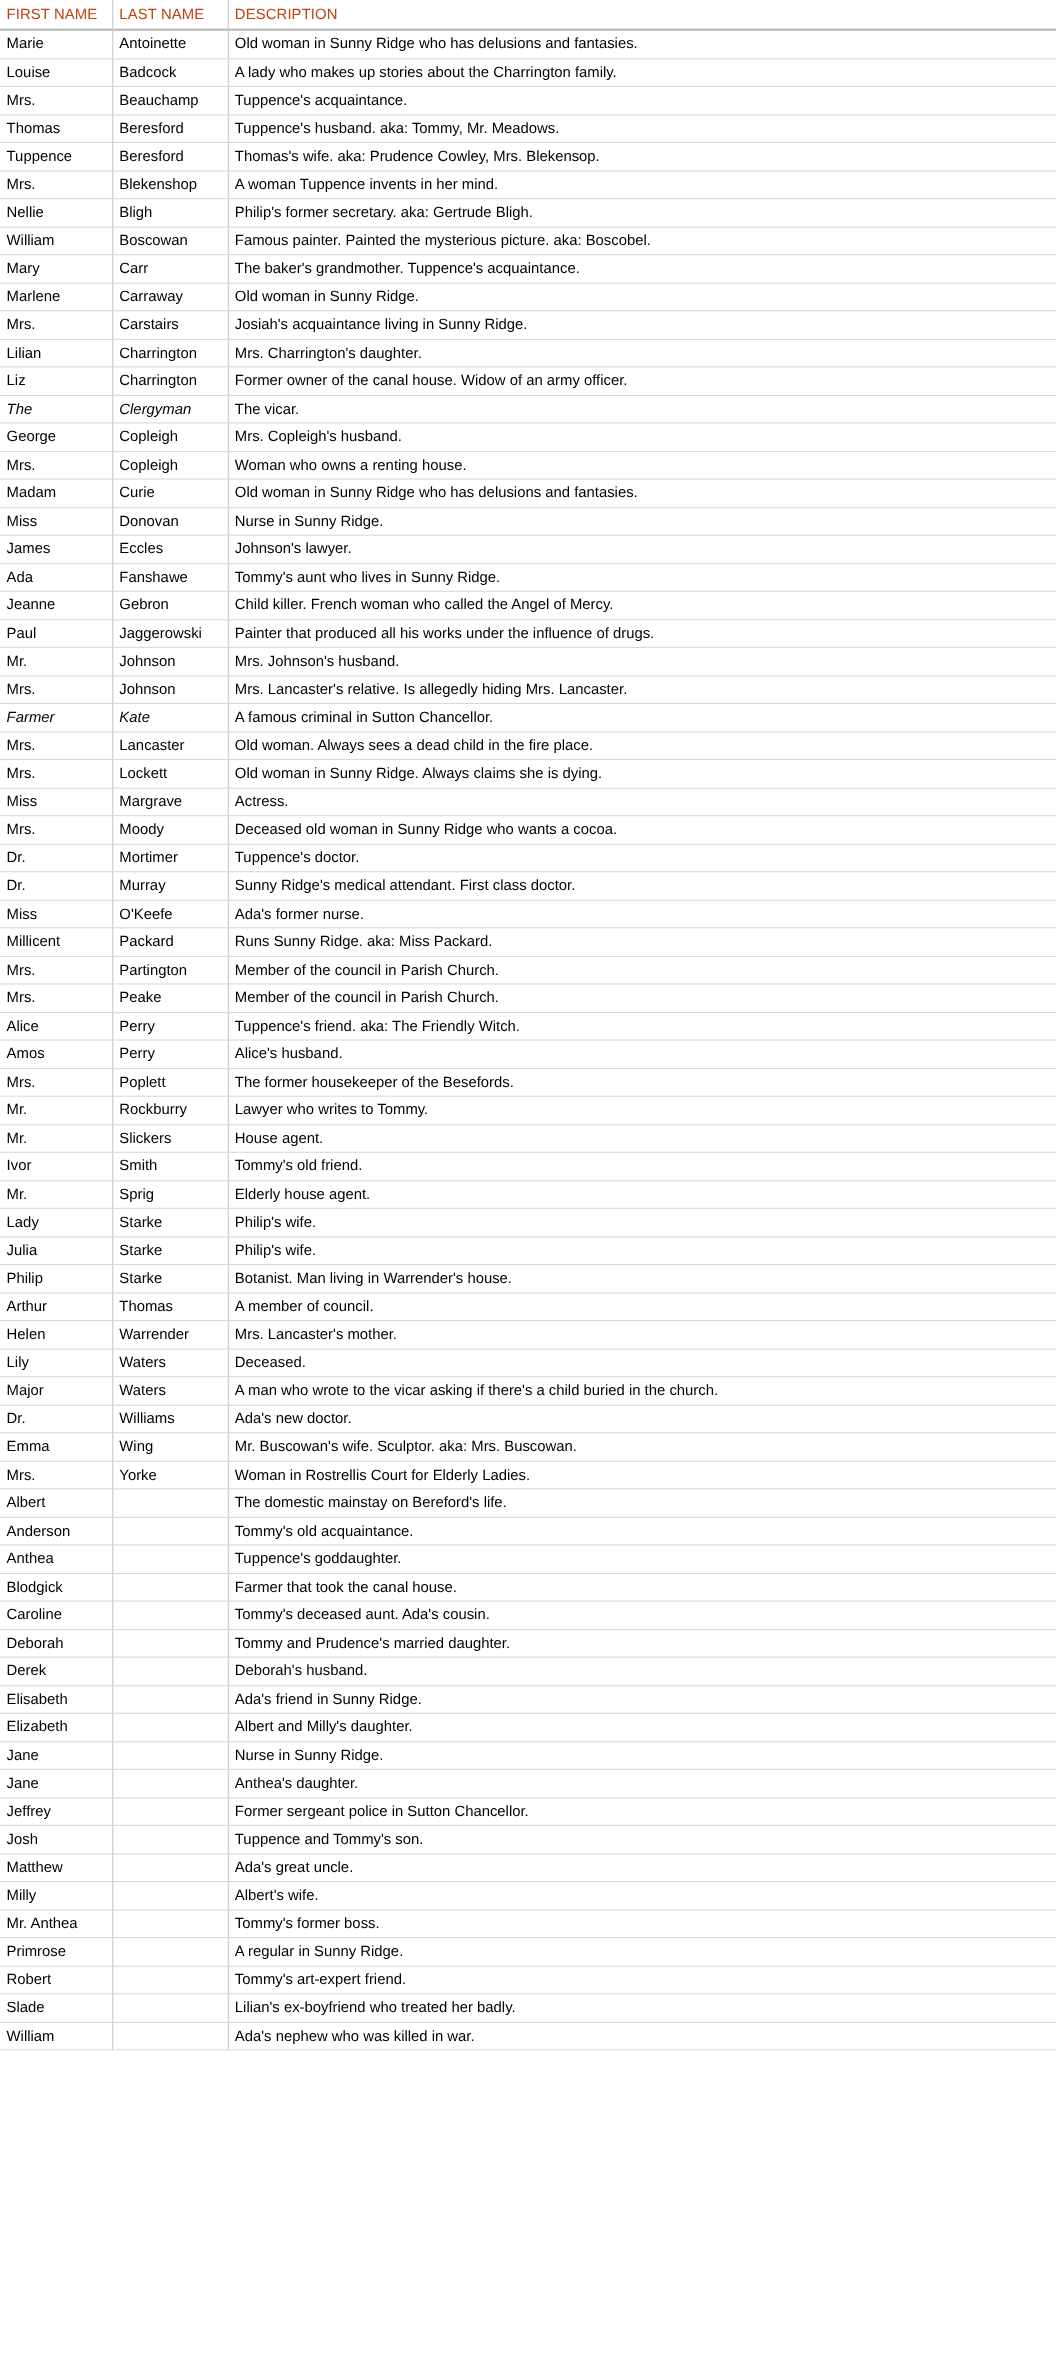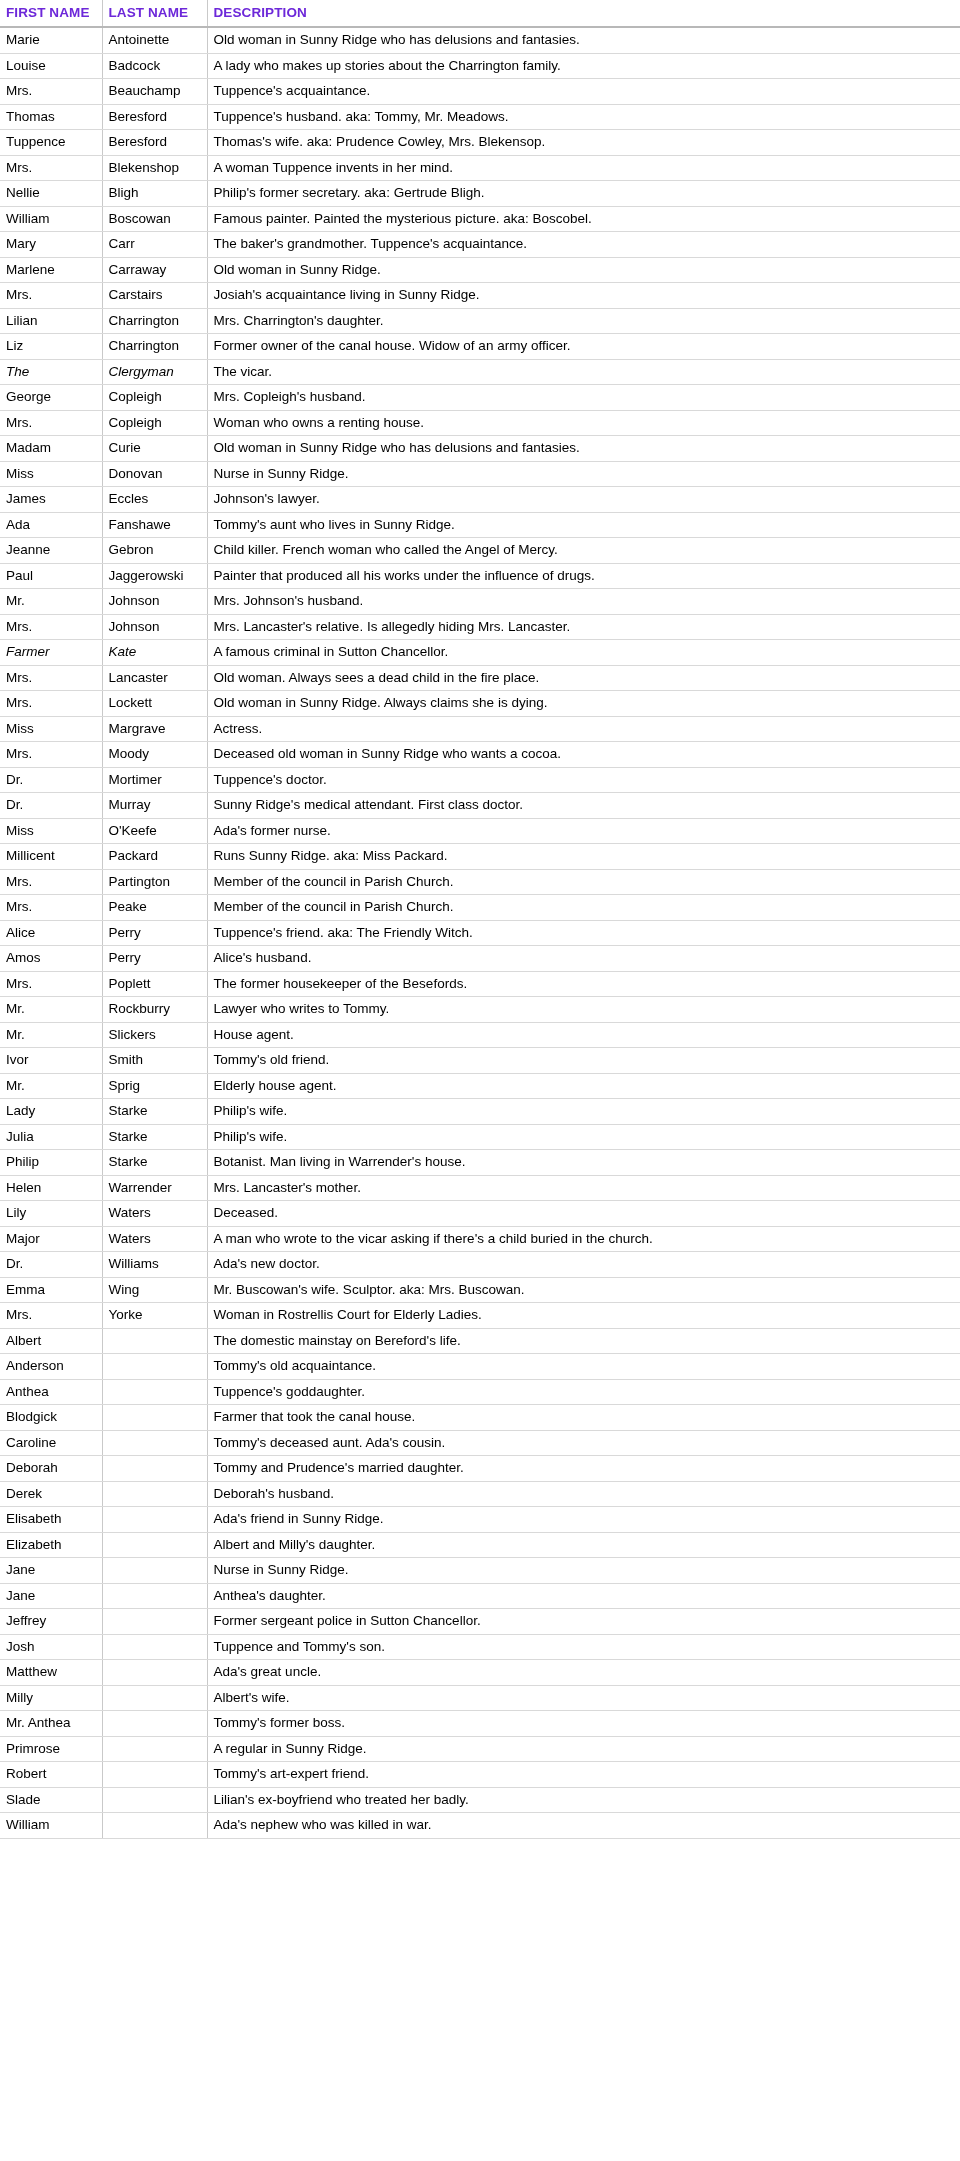--- a/index.html
+++ b/index.html
@@ -32,22 +32,22 @@
     vertical-align: middle;
     text-align: left;
     white-space: nowrap;
     overflow: hidden;
   }
   #character-table td:last-child,
   #character-table th:last-child {
     border-right: none;
   }
   #character-table thead th {
-    color: #6d28d9;
-    font-weight: bold;
+    color: #c2410c;
+    font-weight: normal;
     font-size: 13.5px;
     letter-spacing: 0.1px;
     border-bottom: 2px solid #b8b8b8;
     border-right: 1px solid #c9c9c9;
     height: 22px;
     padding-top: 2px;
   }
   #character-table tbody tr.italic-row td.first-cell,
   #character-table tbody tr.italic-row td.last-cell {
     font-style: italic;
@@ -292,20 +292,25 @@
         <td class="first-cell">Julia</td>
         <td class="last-cell">Starke</td>
         <td class="desc-cell">Philip's wife.</td>
       </tr>
       <tr>
         <td class="first-cell">Philip</td>
         <td class="last-cell">Starke</td>
         <td class="desc-cell">Botanist. Man living in Warrender's house.</td>
       </tr>
       <tr>
+        <td class="first-cell">Arthur</td>
+        <td class="last-cell">Thomas</td>
+        <td class="desc-cell">A member of council.</td>
+      </tr>
+      <tr>
         <td class="first-cell">Helen</td>
         <td class="last-cell">Warrender</td>
         <td class="desc-cell">Mrs. Lancaster's mother.</td>
       </tr>
       <tr>
         <td class="first-cell">Lily</td>
         <td class="last-cell">Waters</td>
         <td class="desc-cell">Deceased.</td>
       </tr>
       <tr>

